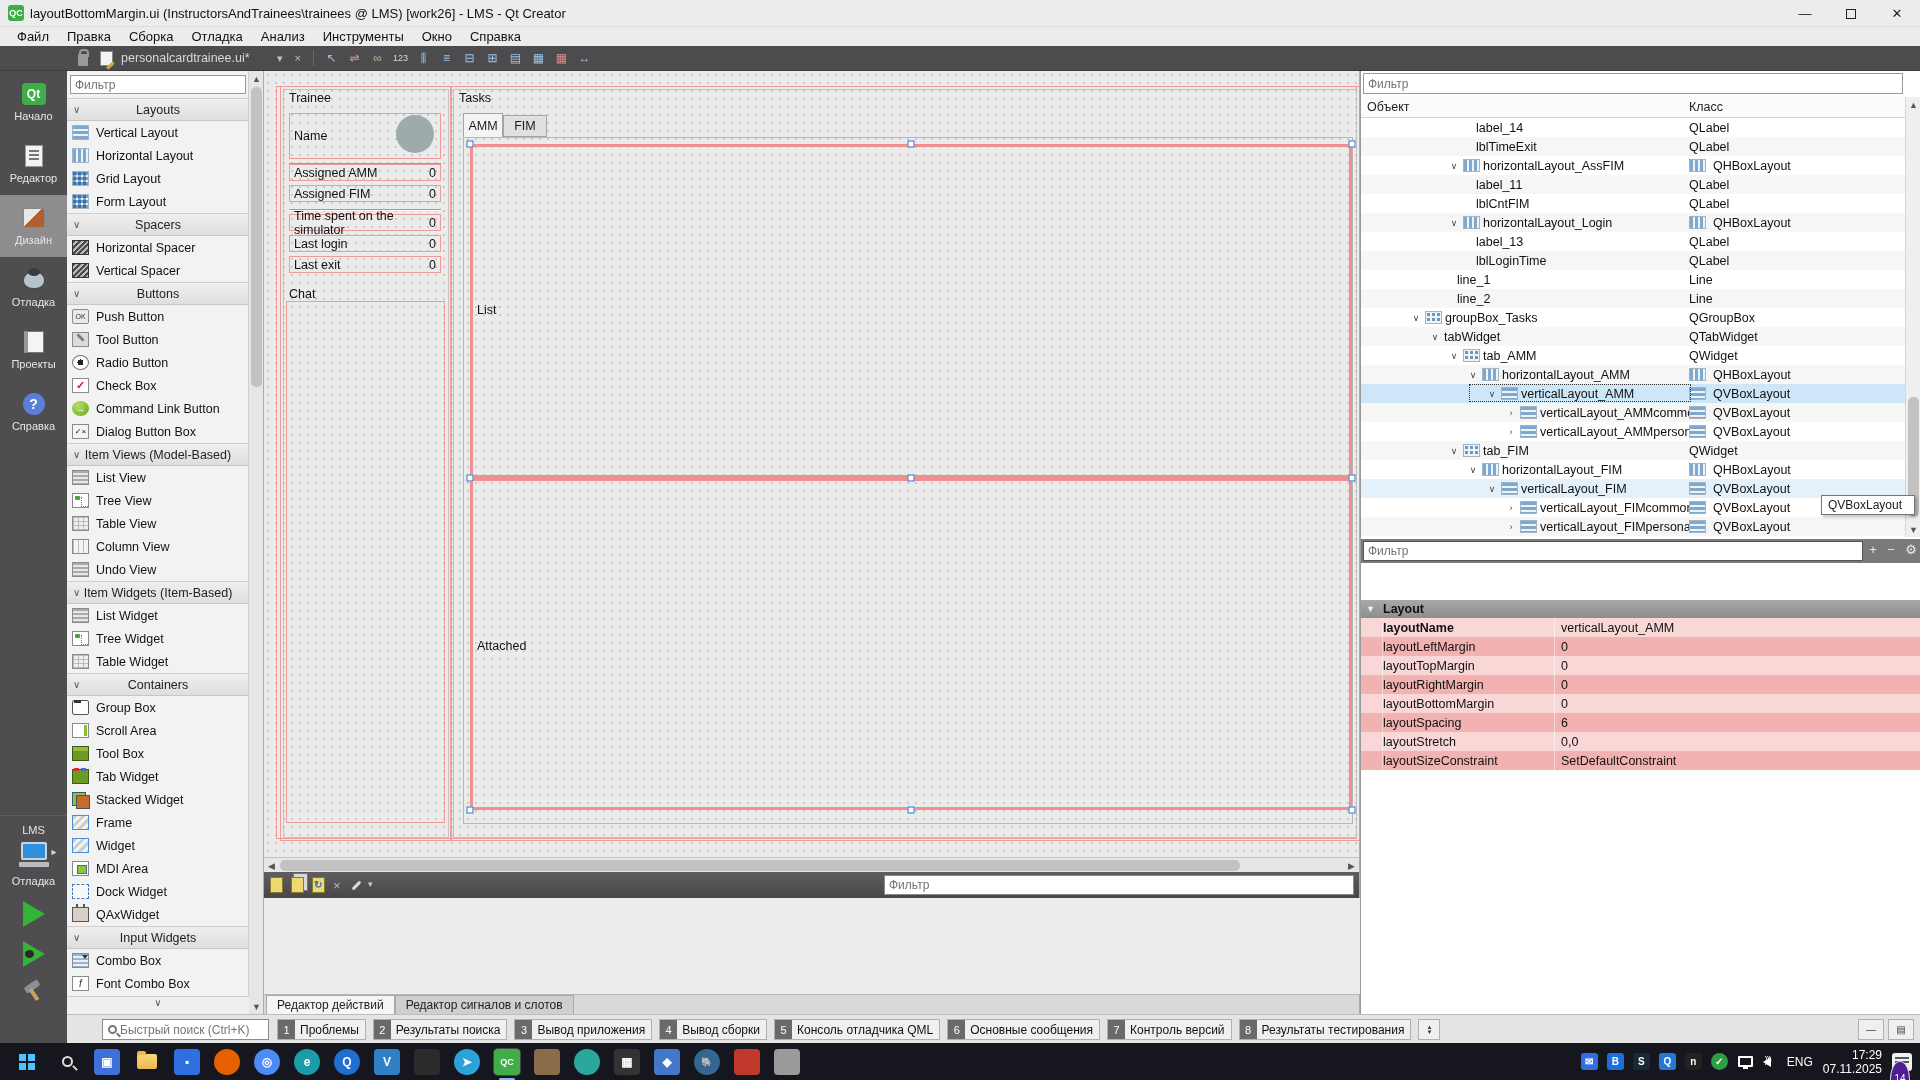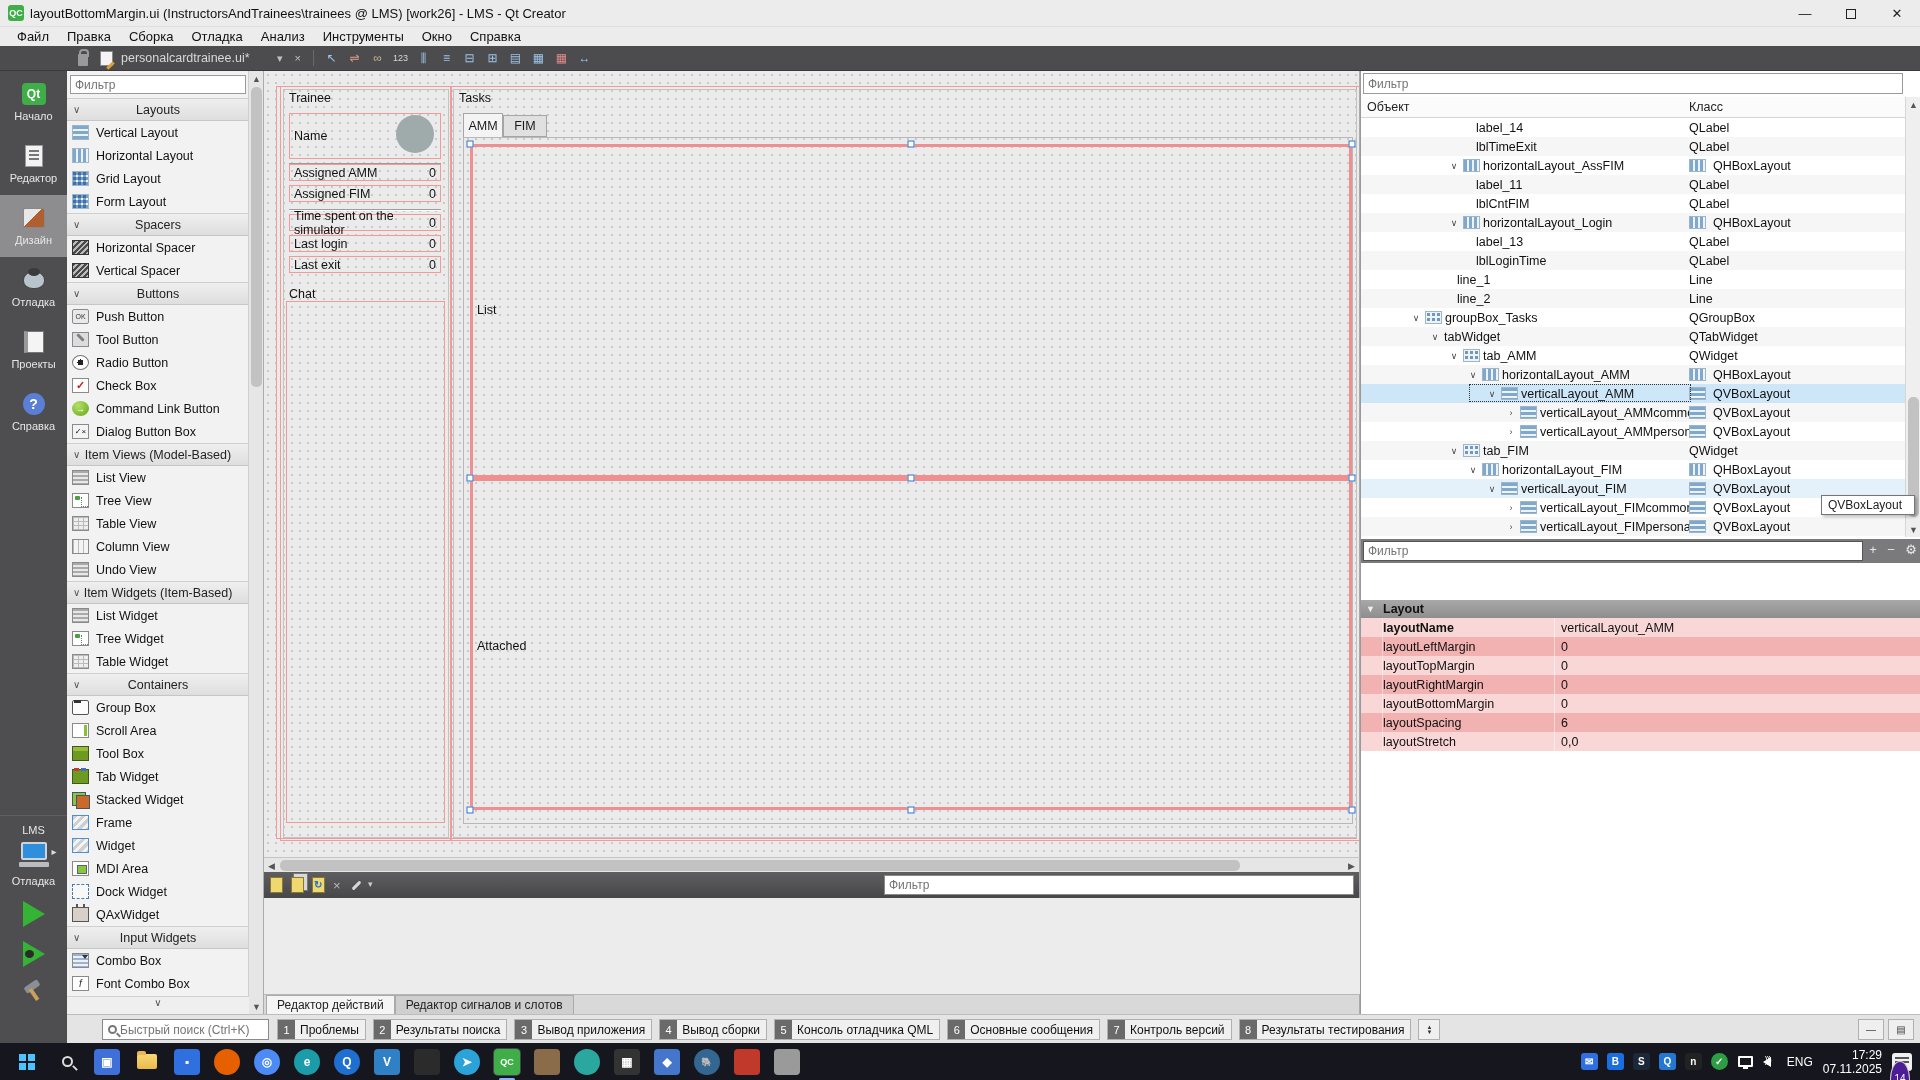--- a/index.html
+++ b/index.html
@@ -813,20 +813,25 @@
         <div class="prow dark">
           <span class="p-gutter"></span>
           <span class="p-name">layoutSpacing</span>
           <span class="p-value">6</span>
         </div>
         <div class="prow light">
           <span class="p-gutter"></span>
           <span class="p-name">layoutStretch</span>
           <span class="p-value">0,0</span>
         </div>
+        <div class="prow dark">
+          <span class="p-gutter"></span>
+          <span class="p-name">layoutSizeConstraint</span>
+          <span class="p-value">SetDefaultConstraint</span>
+        </div>
       </div>
   </div>
 
   <div id="statusbar">
     <div id="quick-search">
       <span class="mag"></span>
       <input placeholder="Быстрый поиск (Ctrl+K)" style="">
     </div>
     <div id="panels" style="position:absolute; left:210px; top:4px; display:flex;">
         <div class="panel-btn">

